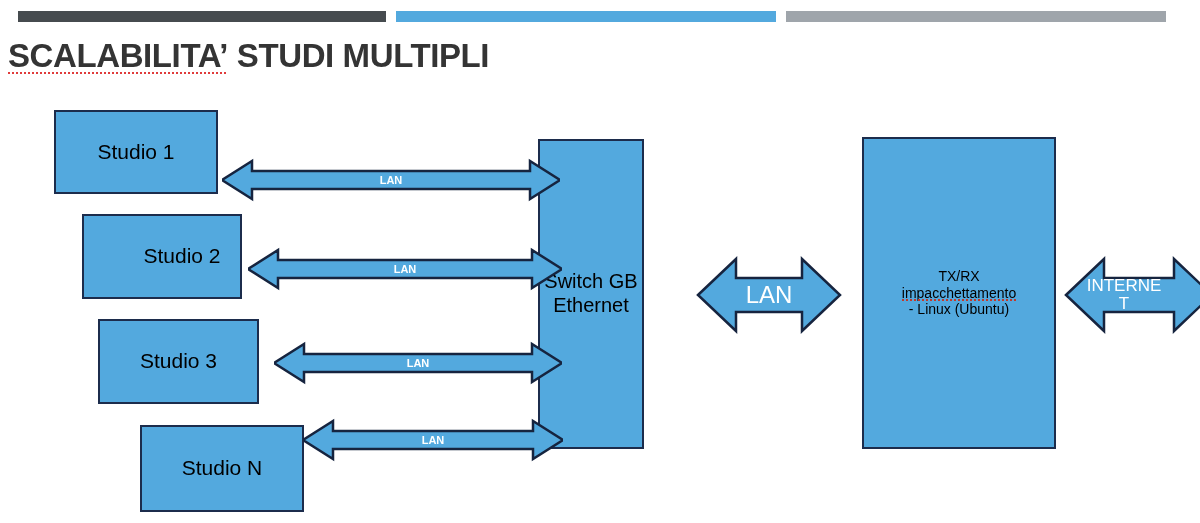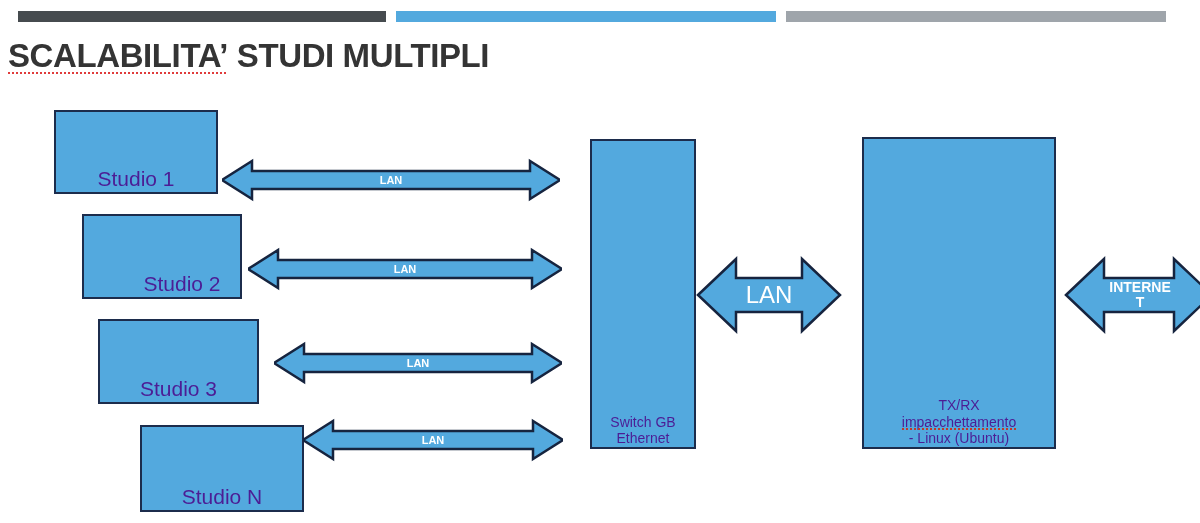--- a/index.html
+++ b/index.html
@@ -56,37 +56,37 @@
        #e03b3b 0px, #e03b3b 2px, transparent 2px, transparent 4px);
   }
 
   
   .node {
     position: absolute;
     background: #53a9de;
     border: 2px solid #1c2c4c;
     box-sizing: border-box;
     display: flex;
-    align-items: flex-end;
+    align-items: center;
     justify-content: center;
-    color: #4c1d95;
+    color: #000000;
     text-align: center;
     line-height: 1.18;
   }
   .node .label { display: block; }
 
   .studio { font-size: 21px; }
   #studio-1 { left: 54px;  top: 110px; width: 164px; height: 84px; }
   #studio-2 { left: 82px;  top: 214px; width: 160px; height: 85px; padding-left: 40px; }
   #studio-3 { left: 98px; top: 319px; width: 161px; height: 85px; }
   #studio-n { left: 140px; top: 425px; width: 164px; height: 87px; }
 
   #switch-box {
-    left: 590px; top: 139px; width: 106px; height: 310px;
-    font-size: 14px;
+    left: 538px; top: 139px; width: 106px; height: 310px;
+    font-size: 20px;
   }
 
   #server-box {
     left: 862px; top: 137px; width: 194px; height: 312px;
     font-size: 14px;
   }
   
   #server-box .label {
     width: 230px;
     position: relative;
@@ -143,21 +143,21 @@
     text-align: center;
     color: #ffffff;
     font-weight: normal;
     line-height: 1.05;
     pointer-events: none;
   }
   #arrow-lan-center { left: 696px; top: 256px; width: 146px; height: 78px; }
   #arrow-lan-center .arrow-label { font-size: 24px; }
 
   #arrow-internet { left: 1064px; top: 256px; width: 150px; height: 78px; }
-  #arrow-internet .arrow-label { font-size: 14px; width: 112px; left: 20px; right: auto; font-weight: bold; }
+  #arrow-internet .arrow-label { font-size: 17px; width: 112px; left: 4px; right: auto; }
 </style>
 </head>
 <body>
 
 <div class="slide">
 
   <div class="topbar-seg topbar-dark"></div>
   <div class="topbar-seg topbar-blue"></div>
   <div class="topbar-seg topbar-gray"></div>
 

